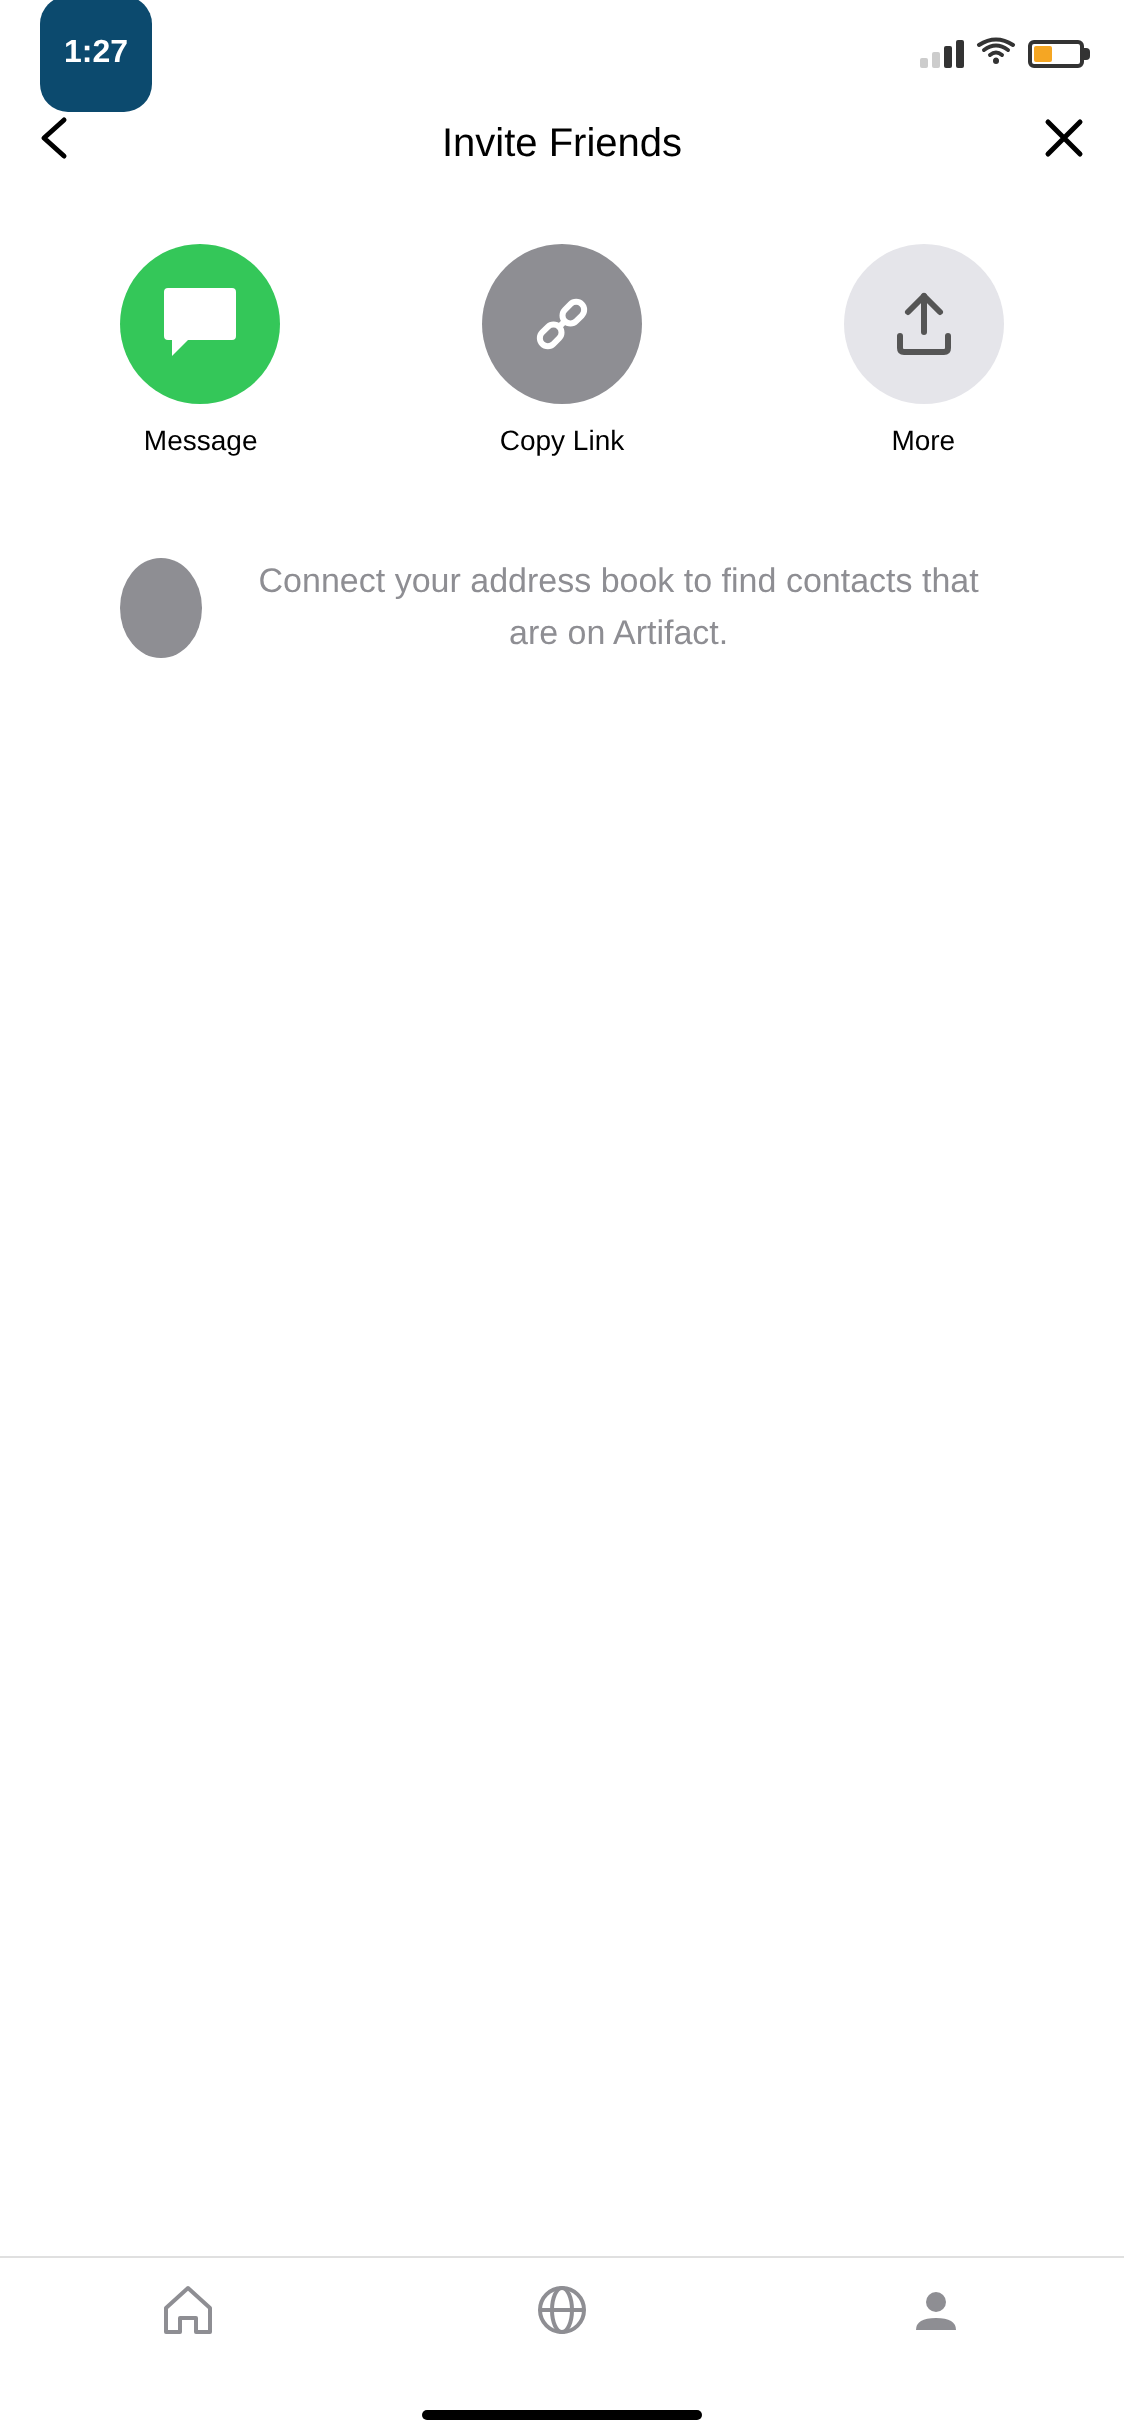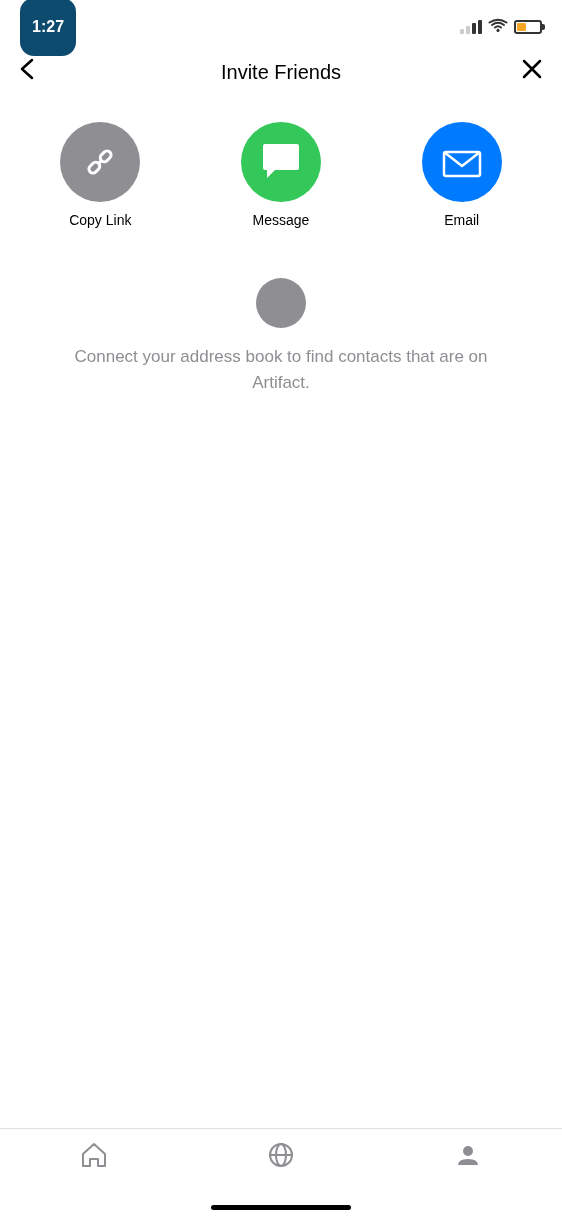--- a/index.html
+++ b/index.html
@@ -143,21 +143,21 @@
 
     
     .email-circle { background: #007aff; }
 
     
     .more-circle { background: #e5e5ea; }
 
     
     .connect-section {
       display: flex;
-      flex-direction: column;
+      flex-direction: row;
       align-items: center;
       padding: 20px 60px;
       gap: 16px;
     }
     .contact-avatar-placeholder {
       width: 50px;
       height: 50px;
       background: #8e8e93;
       border-radius: 50%;
     }
@@ -251,51 +251,53 @@
   <div class="header-close">
     <svg width="20" height="20" viewBox="0 0 20 20">
       <path d="M2 2 L18 18 M18 2 L2 18" stroke="#000" stroke-width="2.5" stroke-linecap="round"></path>
     </svg>
   </div>
 </div>
 
 <div class="share-actions">
 
   <div class="share-action">
+    <div class="share-icon-circle message-circle">
+      <svg width="44" height="40" viewBox="0 0 44 40">
+        <path d="M4 4 Q4 2 6 2 L38 2 Q40 2 40 4 L40 26 Q40 28 38 28 L16 28 L8 36 L8 28 L6 28 Q4 28 4 26 Z" fill="white"></path>
+      </svg>
+    </div>
+    <div class="share-action-label">Message</div>
+  </div>
+
+  <div class="share-action">
     <div class="share-icon-circle copylink-circle">
       <svg width="44" height="44" viewBox="0 0 44 44">
         <g transform="rotate(-45, 22, 22)">
           <rect x="8" y="18" width="12" height="8" rx="4" ry="4" fill="none" stroke="white" stroke-width="3"></rect>
           <rect x="24" y="18" width="12" height="8" rx="4" ry="4" fill="none" stroke="white" stroke-width="3"></rect>
           <line x1="20" y1="22" x2="24" y2="22" stroke="white" stroke-width="3"></line>
         </g>
       </svg>
     </div>
     <div class="share-action-label">Copy Link</div>
   </div>
 
+
   <div class="share-action">
-    <div class="share-icon-circle message-circle">
-      <svg width="44" height="40" viewBox="0 0 44 40">
-        <path d="M4 4 Q4 2 6 2 L38 2 Q40 2 40 4 L40 26 Q40 28 38 28 L16 28 L8 36 L8 28 L6 28 Q4 28 4 26 Z" fill="white"></path>
-      </svg>
-    </div>
-    <div class="share-action-label">Message</div>
-  </div>
-
-  <div class="share-action">
-    <div class="share-icon-circle email-circle">
-      <svg width="44" height="44" viewBox="0 0 44 44">
-        <rect x="4" y="12" width="36" height="24" rx="2" ry="2" fill="none" stroke="white" stroke-width="2.5"></rect>
-        <polyline points="4,12 22,26 40,12" fill="none" stroke="white" stroke-width="2.5" stroke-linejoin="round"></polyline>
-      </svg>
-    </div>
-    <div class="share-action-label">Email</div>
-  </div>
-
+    <div class="share-icon-circle more-circle">
+      <svg width="40" height="44" viewBox="0 0 40 44">
+
+        <line x1="20" y1="26" x2="20" y2="8" stroke="#555" stroke-width="3" stroke-linecap="round"></line>
+        <polyline points="12,16 20,8 28,16" fill="none" stroke="#555" stroke-width="3" stroke-linecap="round" stroke-linejoin="round"></polyline>
+        <path d="M8 28 L8 34 Q8 36 10 36 L30 36 Q32 36 32 34 L32 28" fill="none" stroke="#555" stroke-width="3" stroke-linecap="round"></path>
+      </svg>
+    </div>
+    <div class="share-action-label">More</div>
+  </div>
 
 </div>
 
 <div class="connect-section">
   <div class="contact-avatar-placeholder"></div>
   <div class="connect-description">Connect your address book to find contacts that are on Artifact.</div>
 </div>
 
 <div class="tab-bar">
   <div class="tab-item">

